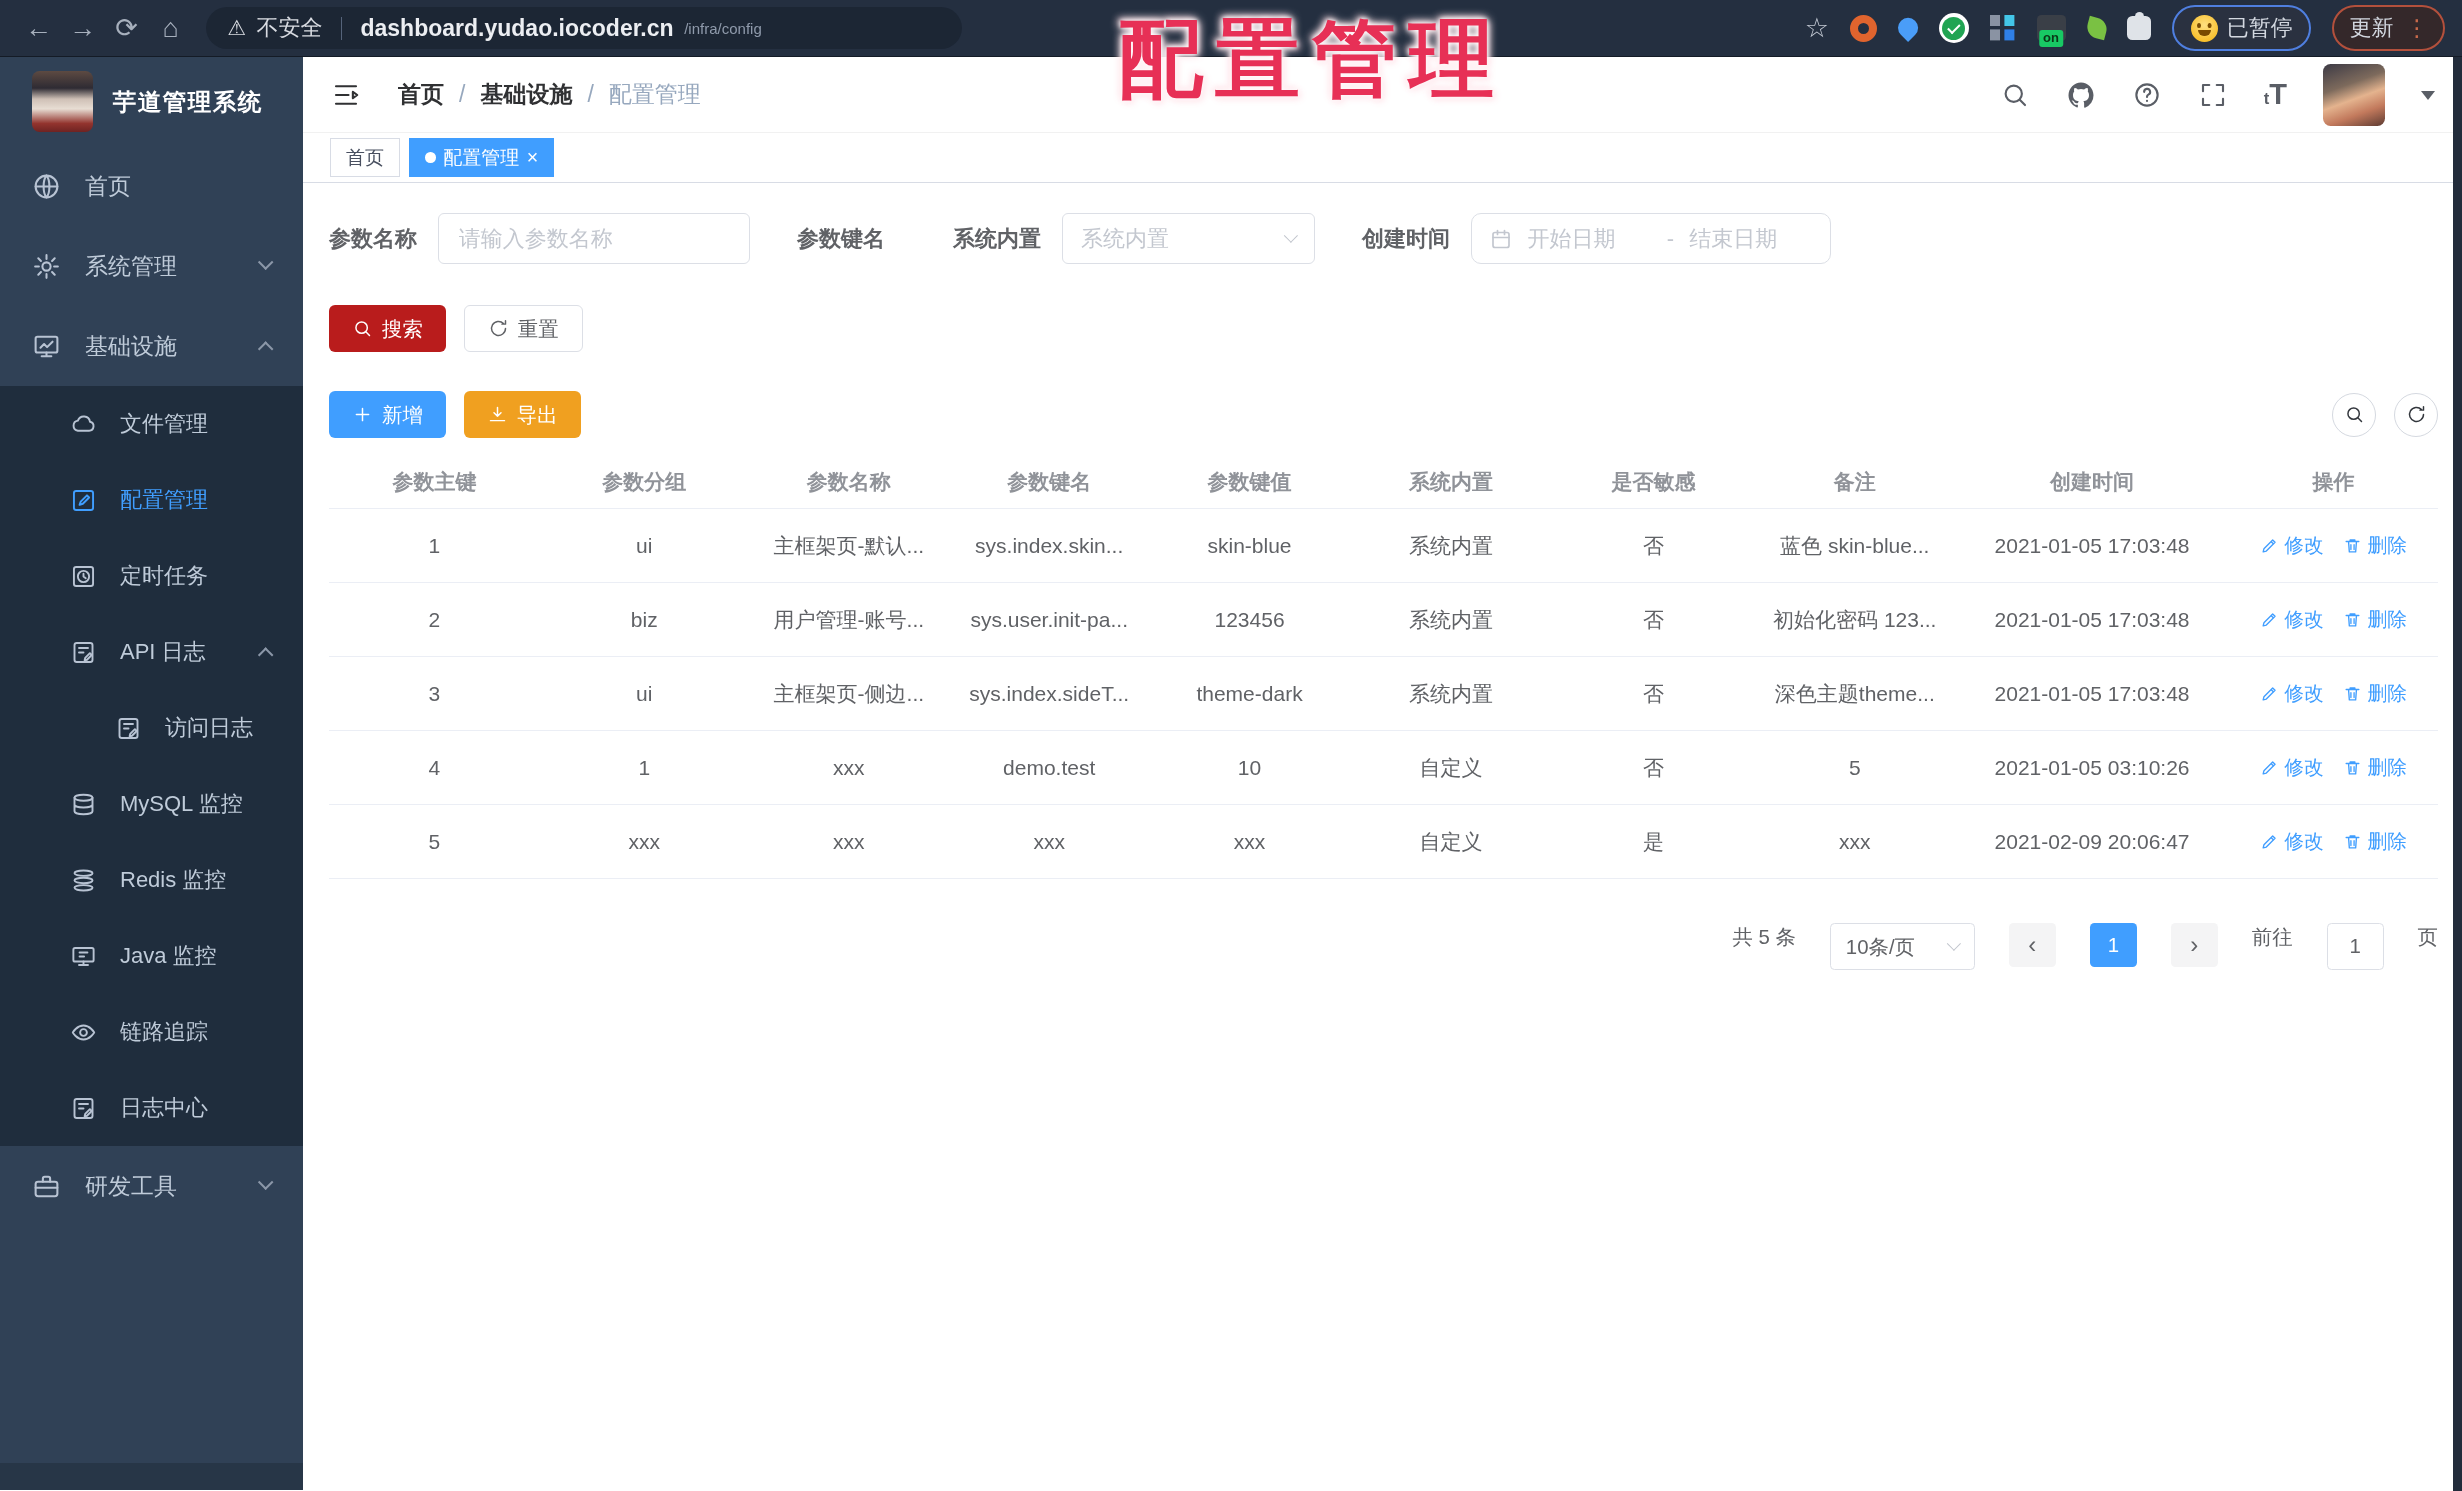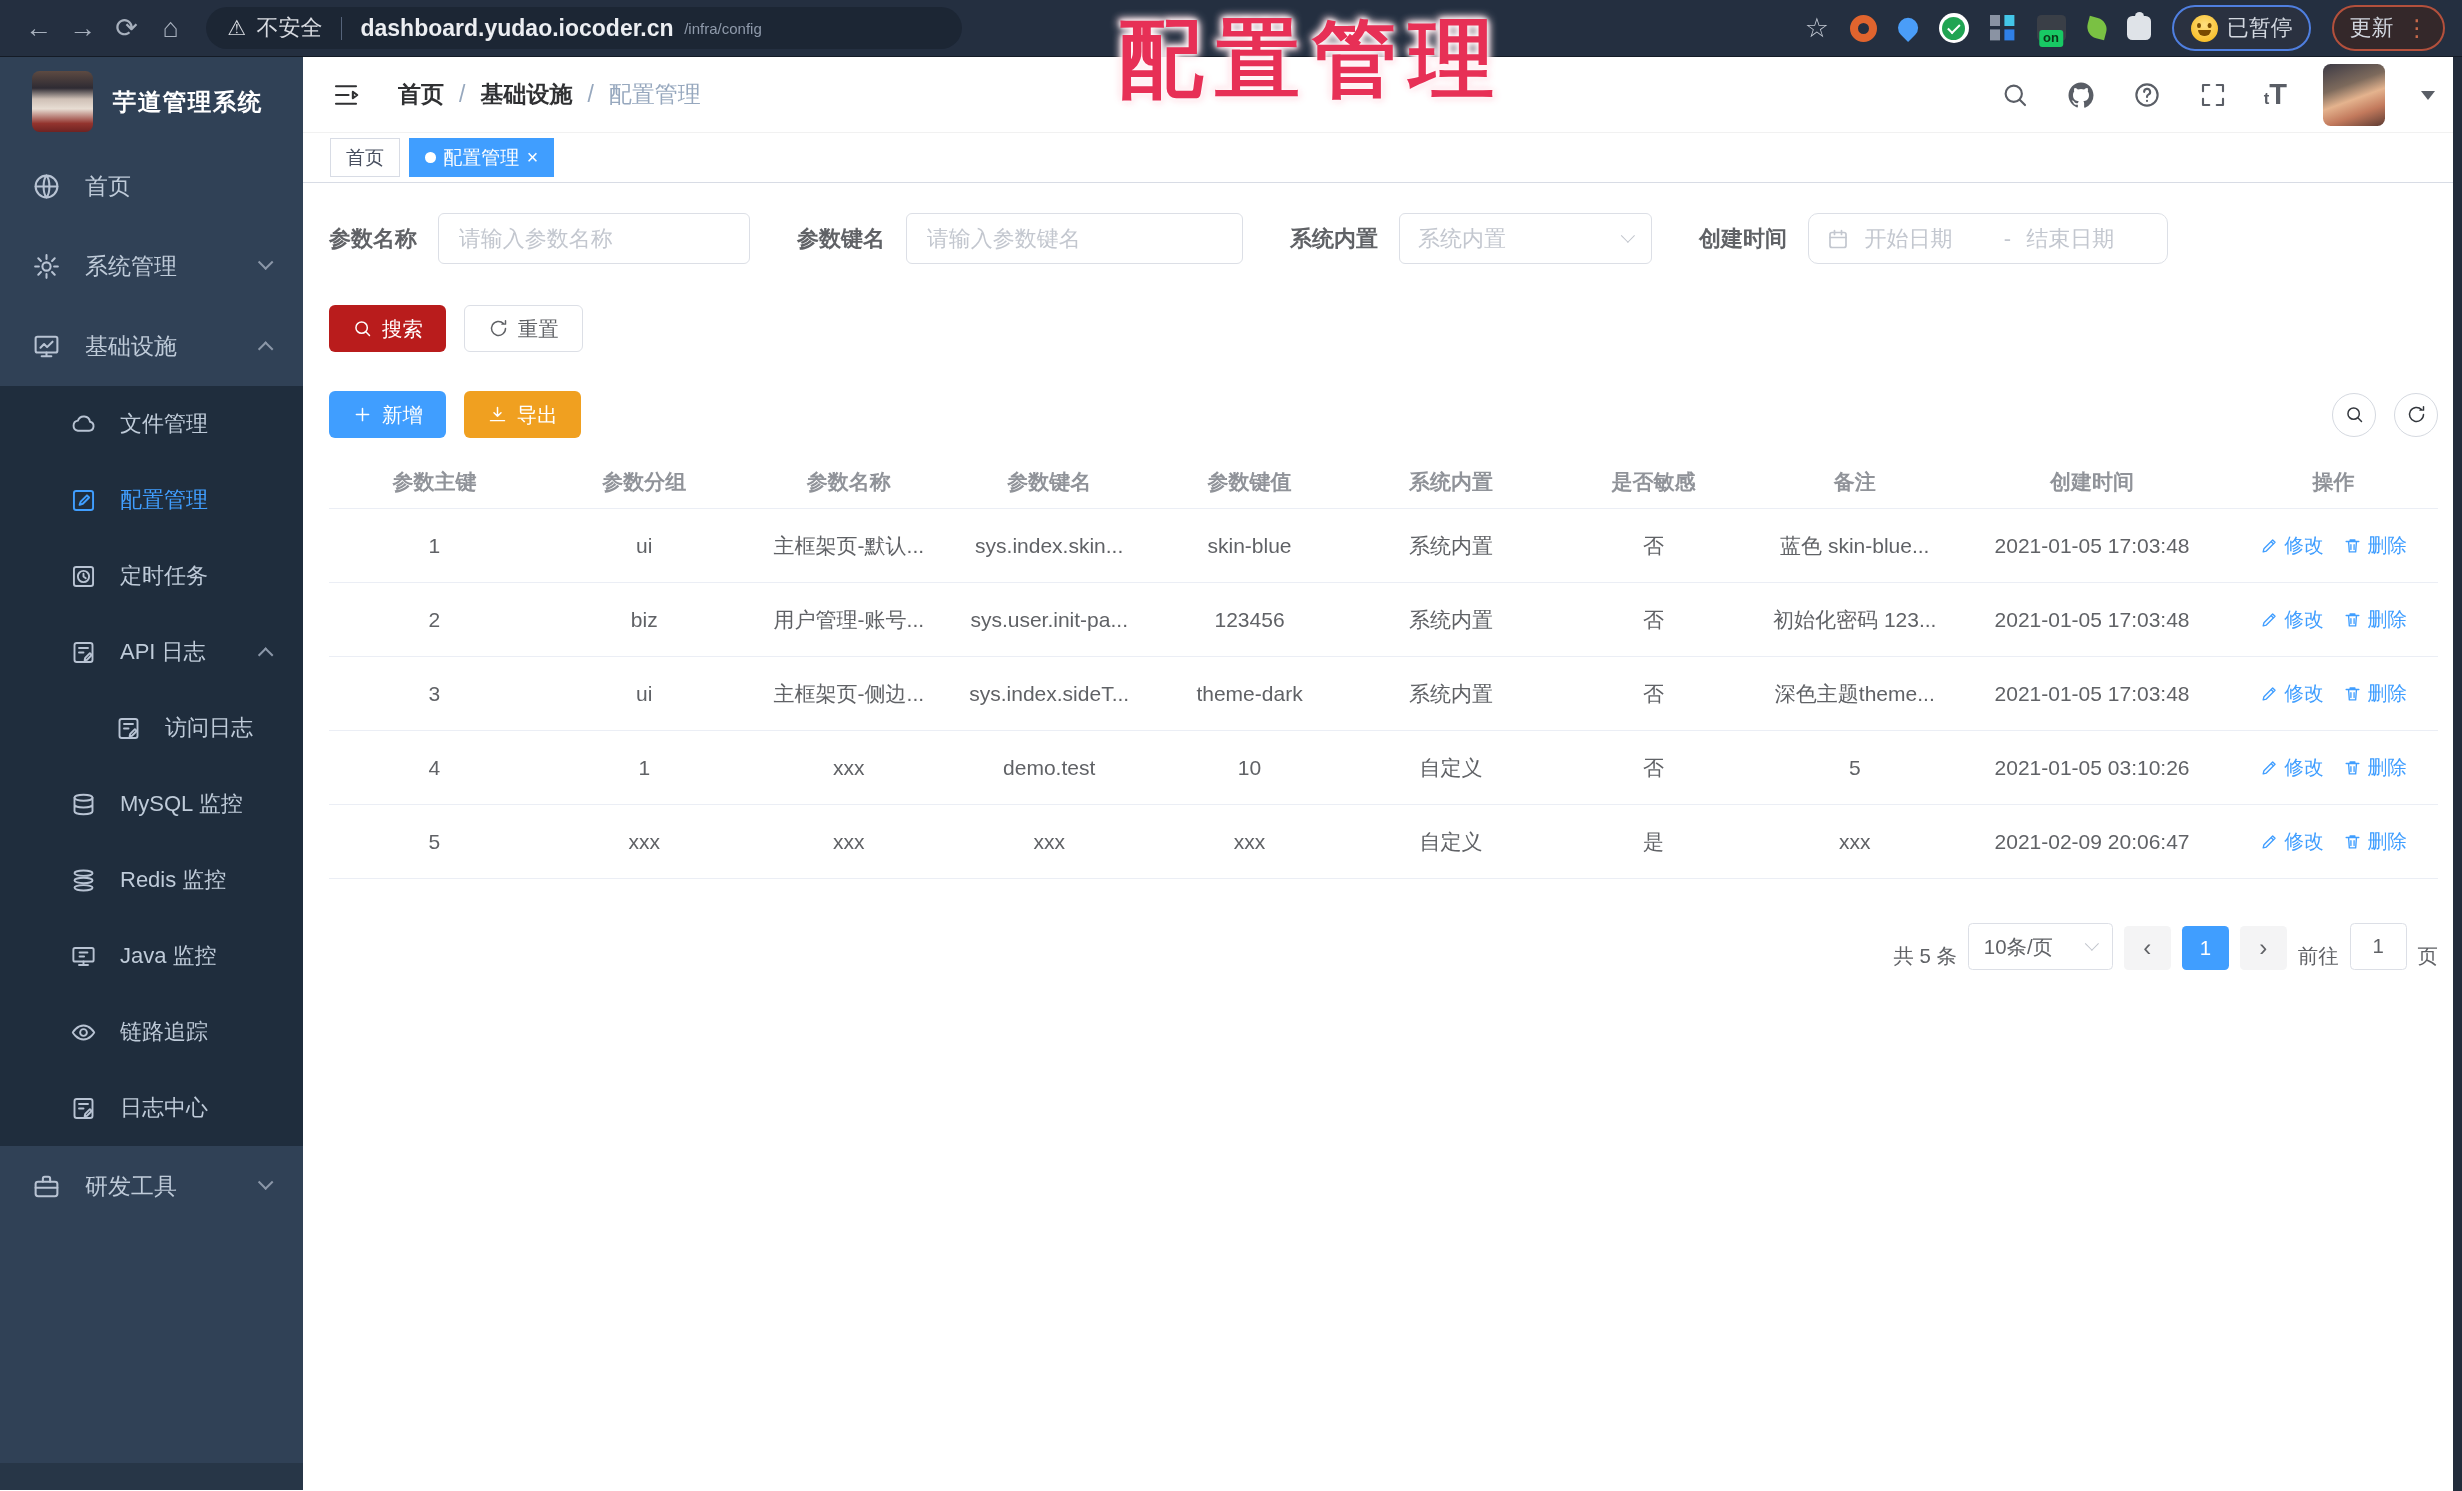--- a/index.html
+++ b/index.html
@@ -137,21 +137,21 @@
   .tbl { width:100%; font-size:21px; }
   .thead { display:flex; align-items:center; height:53px; color:#909399; font-weight:700; border-bottom:1.5px solid #ebeef5; }
   .tr { display:flex; align-items:center; height:74px; color:#606266; border-bottom:1.5px solid #ebeef5; }
   .th,.td { text-align:center; padding:0 6px; white-space:nowrap; overflow:hidden; flex:none; }
   .c0{width:10%}.c1{width:9.9%}.c2{width:9.5%}.c3{width:9.5%}.c4{width:9.5%}
   .c5{width:9.6%}.c6{width:9.6%}.c7{width:9.5%}.c8{width:13%}.c9{width:9.9%}
   .act { color:#409eff; display:inline-flex; align-items:center; gap:5.3px; margin:0 9.8px; font-size:19.7px; cursor:pointer; text-decoration:none; }
   .act svg { width:19px; height:19px; }
 
   
-  .pager { display:flex; justify-content:flex-end; align-items:flex-end; gap:11px; margin-top:44px; font-size:20.4px; color:#606266; }
+  .pager { display:flex; justify-content:flex-end; align-items:flex-start; gap:34px; margin-top:44px; font-size:20.4px; color:#606266; }
   .pg-size { width:145px; height:47px; border:1.5px solid #dcdfe6; border-radius:4.5px; display:flex; align-items:center;
     justify-content:space-between; padding:0 15px; color:#606266; cursor:pointer; }
   .pg-btn { min-width:47px; height:44px; border-radius:4.5px; background:#f4f4f5; color:#606266; border:none;
     display:flex; align-items:center; justify-content:center; font-size:24px; cursor:pointer; font-family:inherit; }
   .pg-btn.cur { background:#409eff; color:#fff; font-size:20.4px; }
   .pg-goto-input { width:57px; height:47px; border:1.5px solid #dcdfe6; border-radius:4.5px; text-align:center;
     font-size:20.4px; color:#606266; outline:none; font-family:inherit; }
 
   
   .stamp { position:absolute; left:1118px; top:1.5px; z-index:60; font-size:85px; font-weight:700;
@@ -368,21 +368,20 @@
 
     <div class="content">
 
       <div class="filters">
         <div class="fi">
           <span class="flabel">参数名称</span>
           <input class="inp w-name" placeholder="请输入参数名称" style="">
         </div>
         <div class="fi">
           <span class="flabel">参数键名</span>
-          <input class="inp w-key" placeholder="请输入参数键名" style="">
         </div>
         <div class="fi">
           <span class="flabel">系统内置</span>
           <div class="sel">
             <span>系统内置</span>
             <span class="sel-caret"></span>
           </div>
         </div>
         <div class="fi" style="margin-right:0">
           <span class="flabel">创建时间</span>

